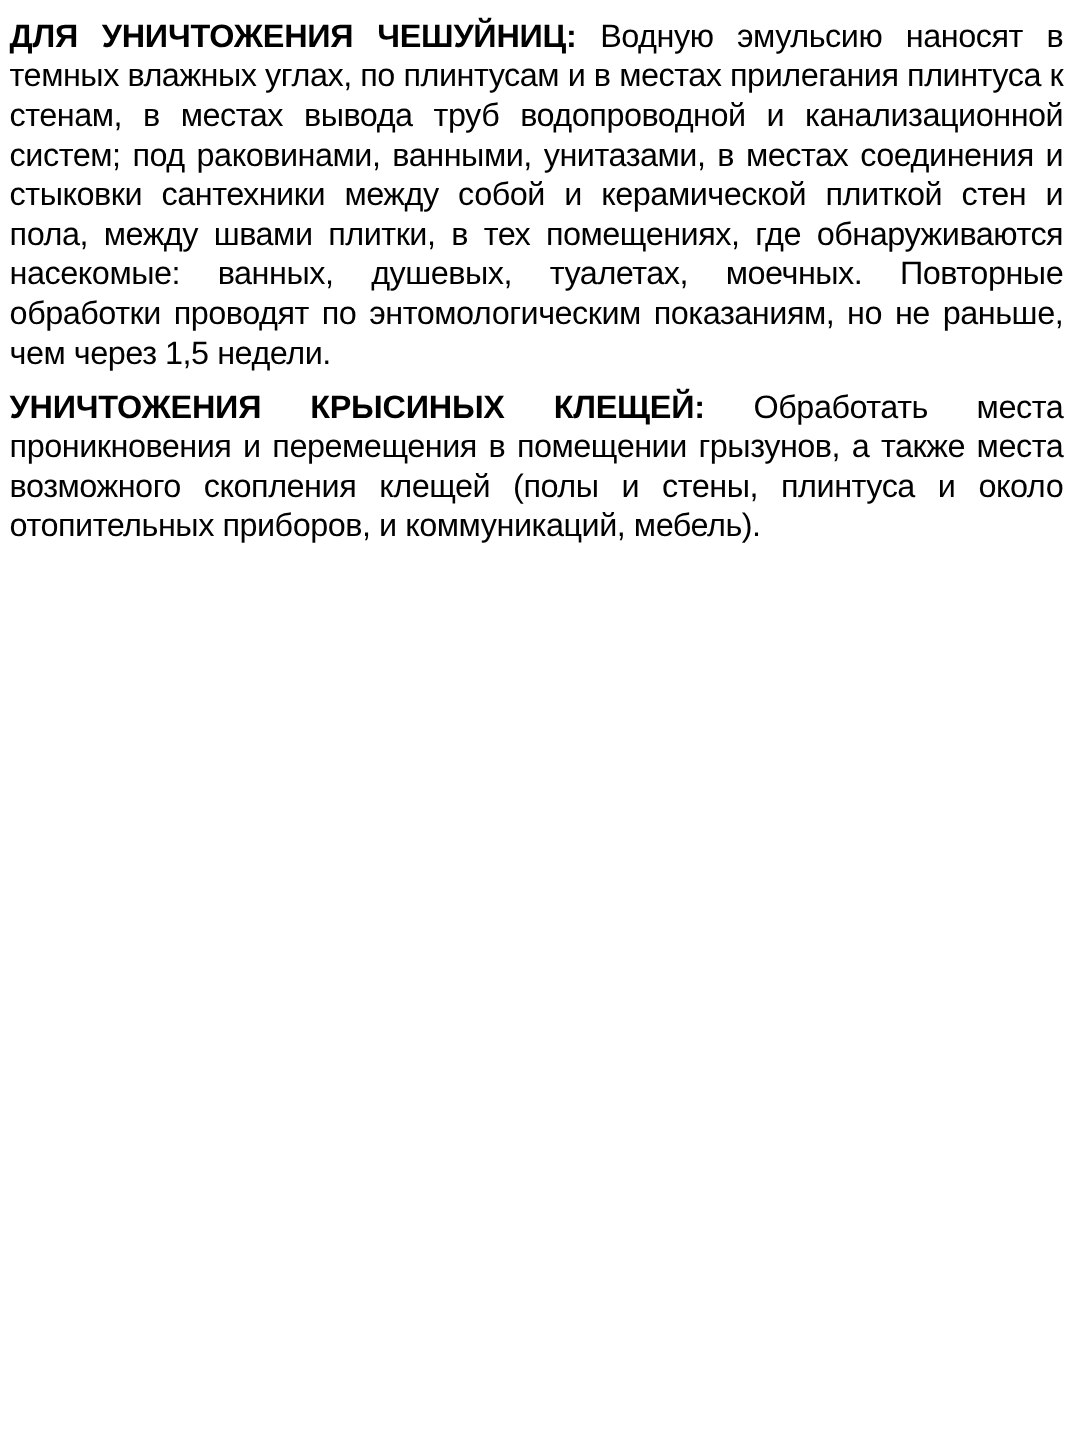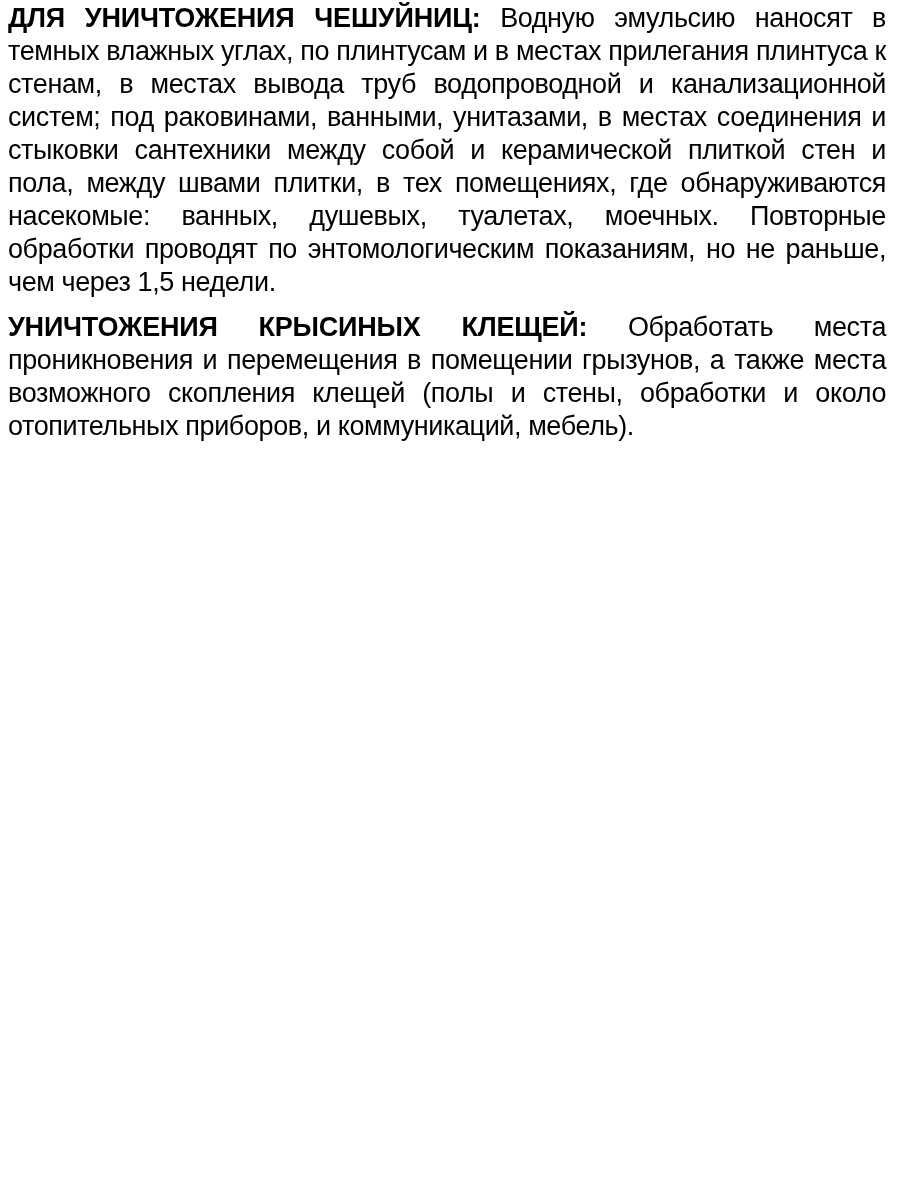--- a/index.html
+++ b/index.html
@@ -9,21 +9,21 @@
     height: 1200px;
     background: #ffffff;
     overflow: hidden;
   }
 
   .page {
     width: 900px;
     height: 1200px;
     background: #ffffff;
     color: #000000;
-    padding: 2px 14px 0 8px;
+    padding: 14px 14px 0 8px;
     font-family: "Liberation Sans", "DejaVu Sans", sans-serif;
     font-stretch: condensed;
   }
 
   .para {
     font-size: 27px;
     line-height: 33px;
     letter-spacing: -0.4px;
     text-align: justify;
     color: #000000;
@@ -38,15 +38,15 @@
     letter-spacing: -0.2px;
   }
 </style>
 </head>
 <body>
 
 <div class="page">
 
   <p class="para"><span class="para-heading">ДЛЯ УНИЧТОЖЕНИЯ ЧЕШУЙНИЦ:</span> <span>Водную эмульсию наносят в темных влажных углах, по плинтусам и в местах прилегания плинтуса к стенам, в местах вывода труб водопроводной и канализационной систем; под раковинами, ванными, унитазами, в местах соединения и стыковки сантехники между собой и керамической плиткой стен и пола, между швами плитки, в тех помещениях, где обнаруживаются насекомые: ванных, душевых, туалетах, моечных. Повторные обработки проводят по энтомологическим показаниям, но не раньше, чем через 1,5 недели.</span></p>
 
-  <p class="para"><span class="para-heading">УНИЧТОЖЕНИЯ КРЫСИНЫХ КЛЕЩЕЙ:</span> <span>Обработать места проникновения и перемещения в помещении грызунов, а также места возможного скопления клещей (полы и стены, обработки и около отопительных приборов, и коммуникаций, мебель).</span></p>
+  <p class="para"><span class="para-heading">УНИЧТОЖЕНИЯ КРЫСИНЫХ КЛЕЩЕЙ:</span> <span>Обработать места проникновения и перемещения в помещении грызунов, а также места возможного скопления клещей (полы и стены, плинтуса и около отопительных приборов, и коммуникаций, мебель).</span></p>
 
 </div>
 
 </body></html>

